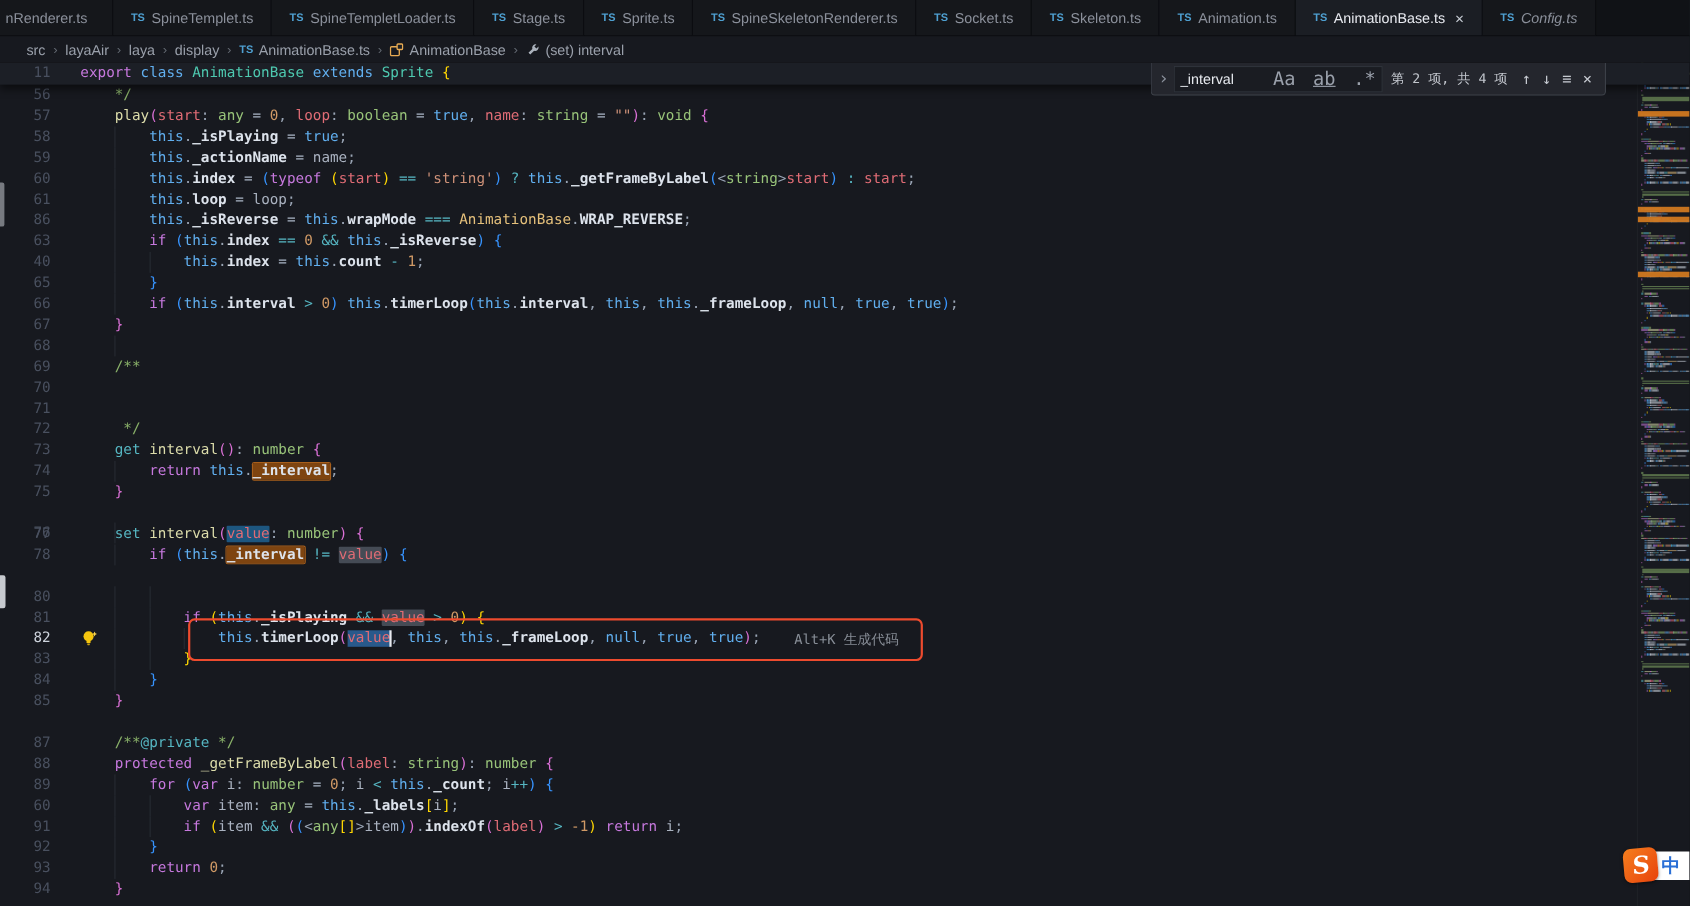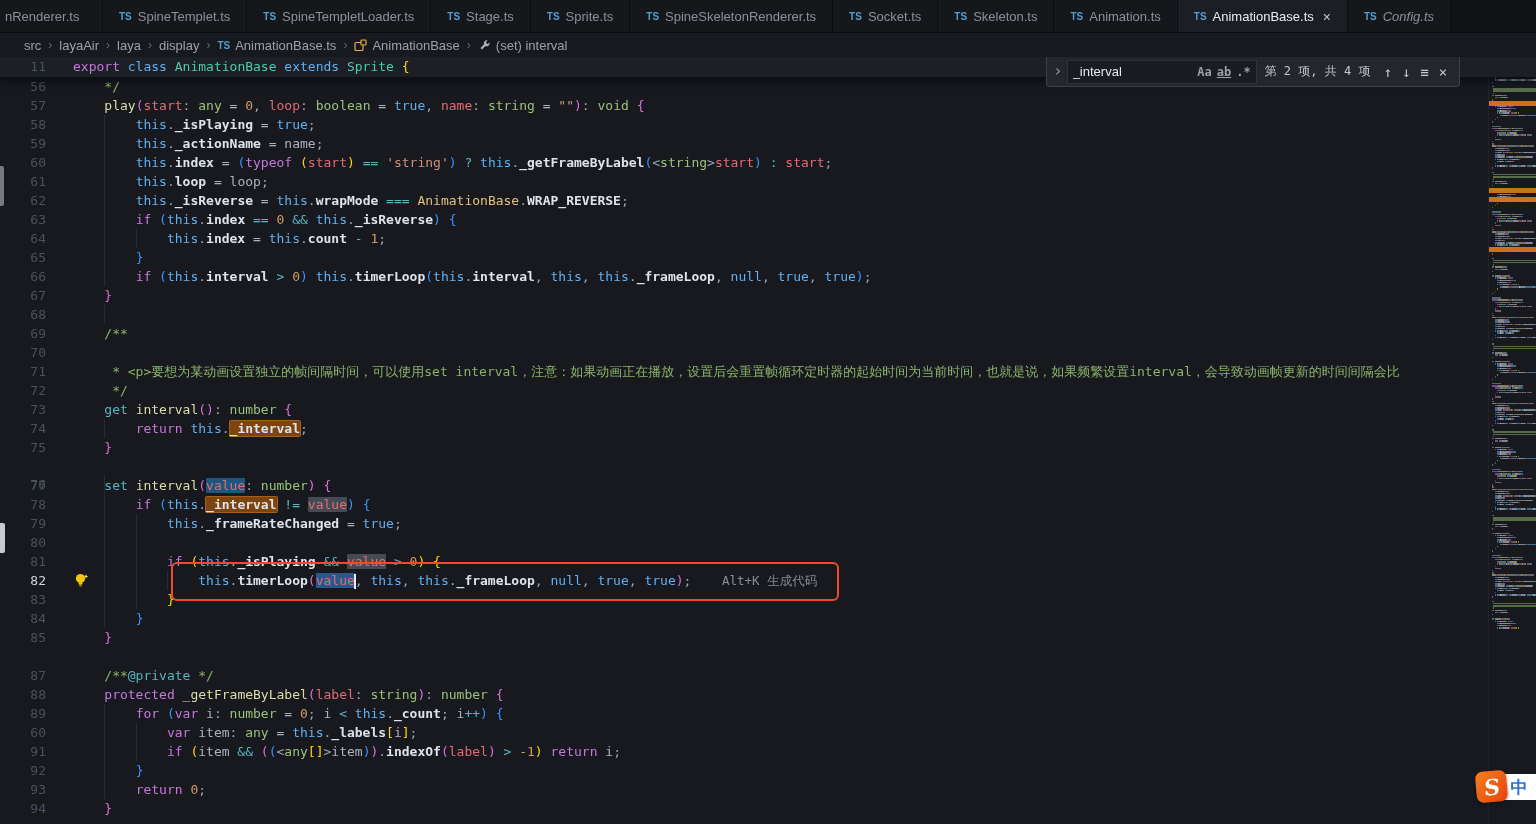--- a/index.html
+++ b/index.html
@@ -66,21 +66,21 @@
   
   .find { position:absolute; top:0; right:76px; width:414px; height:30px;
           background:#24262d; border:1px solid #3c4048; border-top:none;
           border-radius:0 0 4px 4px; z-index:10; display:flex; align-items:center;
           padding:0 6px; color:#9aa0ab; }
   .find-chevron { font-size:16px; color:#8b919c; margin:0 4px 2px 0; cursor:pointer; }
   .find-box { display:flex; align-items:center; width:190px; height:24px;
               background:#1a1c22; border:1px solid #2e323a; padding:0 5px; }
   .find-input { flex:1; min-width:0; background:transparent; border:none; outline:none;
                 color:#e6e9ee; font-size:13px; font-family:"Liberation Sans",sans-serif; }
-  .find-opt { font-size:12px; color:#9aa0ab; margin-left:5px; cursor:pointer; white-space:nowrap;font-weight:bold; }
+  .find-opt { font-size:17px; color:#9aa0ab; margin-left:16px; cursor:pointer; white-space:nowrap; }
   .find-opt.ww { text-decoration:underline; }
   .find-count { font-size:12px; color:#c2c6cd; margin:0 8px; white-space:nowrap; }
   .find-btn { font-size:14px; color:#c6cad1; margin:0 5px; cursor:pointer; }
 
   
   .minimap { position:absolute; left:1488px; top:0; width:48px; height:767px;
              background:#17191f; border-left:1px solid rgba(255,255,255,0.04);
              z-index:6; cursor:pointer; }
   .mm-row { position:absolute; left:1px; height:2.2px; width:46px; }
   .mm-tok { position:absolute; top:0.4px; height:1.4px; opacity:.55; }
@@ -233,31 +233,31 @@
           <span class="ln">60</span>
           <span class="guide" style="left: 104.267px;"></span>
           <span class="txt"><span class="t-pln">        </span><span class="t-kw2">this</span><span class="t-pct">.</span><span class="t-prop">index</span><span class="t-eq"> =</span><span class="t-pln"> </span><span class="t-b3">(</span><span class="t-kw1">typeof</span><span class="t-pln"> </span><span class="t-b1">(</span><span class="t-param">start</span><span class="t-b1">)</span><span class="t-op"> ==</span><span class="t-pln"> </span><span class="t-str">'string'</span><span class="t-b3">)</span><span class="t-op"> ?</span><span class="t-pln"> </span><span class="t-kw2">this</span><span class="t-pct">.</span><span class="t-prop">_getFrameByLabel</span><span class="t-b3">(</span><span class="t-pct">&lt;</span><span class="t-type">string</span><span class="t-pct">&gt;</span><span class="t-param">start</span><span class="t-b3">)</span><span class="t-op"> :</span><span class="t-param"> start</span><span class="t-pct">;</span></span>
         </div>
         <div class="line" style="top: 115px;">
           <span class="ln">61</span>
           <span class="guide" style="left: 104.267px;"></span>
           <span class="txt"><span class="t-pln">        </span><span class="t-kw2">this</span><span class="t-pct">.</span><span class="t-prop">loop</span><span class="t-eq"> =</span><span class="t-pln"> loop</span><span class="t-pct">;</span></span>
         </div>
         <div class="line" style="top: 134px;">
-          <span class="ln">62</span>
+          <span class="ln">86</span>
           <span class="guide" style="left: 104.267px;"></span>
           <span class="txt"><span class="t-pln">        </span><span class="t-kw2">this</span><span class="t-pct">.</span><span class="t-prop">_isReverse</span><span class="t-eq"> =</span><span class="t-pln"> </span><span class="t-kw2">this</span><span class="t-pct">.</span><span class="t-prop">wrapMode</span><span class="t-op"> ===</span><span class="t-pln"> </span><span class="t-ycls">AnimationBase</span><span class="t-pct">.</span><span class="t-prop">WRAP_REVERSE</span><span class="t-pct">;</span></span>
         </div>
         <div class="line" style="top: 153px;">
           <span class="ln">63</span>
           <span class="guide" style="left: 104.267px;"></span>
           <span class="txt"><span class="t-pln">        </span><span class="t-kw1">if</span><span class="t-pln"> </span><span class="t-b3">(</span><span class="t-kw2">this</span><span class="t-pct">.</span><span class="t-prop">index</span><span class="t-op"> ==</span><span class="t-num"> 0</span><span class="t-op"> &amp;&amp;</span><span class="t-pln"> </span><span class="t-kw2">this</span><span class="t-pct">.</span><span class="t-prop">_isReverse</span><span class="t-b3">)</span><span class="t-pln"> </span><span class="t-b3">{</span></span>
         </div>
         <div class="line" style="top: 172px;">
-          <span class="ln">64</span>
+          <span class="ln">40</span>
           <span class="guide" style="left: 104.267px;"></span>
           <span class="guide" style="left: 135.534px;"></span>
           <span class="txt"><span class="t-pln">            </span><span class="t-kw2">this</span><span class="t-pct">.</span><span class="t-prop">index</span><span class="t-eq"> =</span><span class="t-pln"> </span><span class="t-kw2">this</span><span class="t-pct">.</span><span class="t-prop">count</span><span class="t-op"> -</span><span class="t-num"> 1</span><span class="t-pct">;</span></span>
         </div>
         <div class="line" style="top: 191px;">
           <span class="ln">65</span>
           <span class="guide" style="left: 104.267px;"></span>
           <span class="txt"><span class="t-pln">        </span><span class="t-b3">}</span></span>
         </div>
         <div class="line" style="top: 210px;">
@@ -277,21 +277,20 @@
         <div class="line" style="top: 267px;">
           <span class="ln">69</span>
           <span class="txt"><span class="t-pln">    </span><span class="t-cmt">/**</span></span>
         </div>
         <div class="line" style="top: 286px;">
           <span class="ln">70</span>
           <span class="txt"><span class="t-pln">     </span></span>
         </div>
         <div class="line" style="top: 305px;">
           <span class="ln">71</span>
-          <span class="txt"><span class="t-pln">     </span><span class="t-cmt">* &lt;p&gt;要想为某动画设置独立的帧间隔时间，可以使用set interval，注意：如果动画正在播放，设置后会重置帧循环定时器的起始时间为当前时间，也就是说，如果频繁设置interval，会导致动画帧更新的时间间隔会比</span></span>
         </div>
         <div class="line" style="top: 324px;">
           <span class="ln">72</span>
           <span class="txt"><span class="t-pln">     </span><span class="t-cmt">*/</span></span>
         </div>
         <div class="line" style="top: 343px;">
           <span class="ln">73</span>
           <span class="txt"><span class="t-pln">    </span><span class="t-kw3">get</span><span class="t-pln"> </span><span class="t-fn">interval</span><span class="t-b2">(</span><span class="t-b2">)</span><span class="t-pct">:</span><span class="t-type"> number</span><span class="t-pln"> </span><span class="t-b2">{</span></span>
         </div>
         <div class="line" style="top: 362px;">
@@ -309,26 +308,20 @@
           <span class="txt"></span>
         </div>
         <div class="line" style="top: 419px;">
           <span class="ln">77</span>
           <span class="txt"><span class="t-pln">    </span><span class="t-kw3">set</span><span class="t-pln"> </span><span class="t-fn">interval</span><span class="t-b2">(</span><span class="t-param hl-strong">value</span><span class="t-pct">:</span><span class="t-type"> number</span><span class="t-b2">)</span><span class="t-pln"> </span><span class="t-b2">{</span></span>
         </div>
         <div class="line" style="top: 438px;">
           <span class="ln">78</span>
           <span class="guide" style="left: 104.267px;"></span>
           <span class="txt"><span class="t-pln">        </span><span class="t-kw1">if</span><span class="t-pln"> </span><span class="t-b3">(</span><span class="t-kw2">this</span><span class="t-pct">.</span><span class="t-prop hl-match">_interval</span><span class="t-op"> !=</span><span class="t-pln"> </span><span class="t-param hl-word">value</span><span class="t-b3">)</span><span class="t-pln"> </span><span class="t-b3">{</span></span>
-        </div>
-        <div class="line" style="top: 457px;">
-          <span class="ln">79</span>
-          <span class="guide" style="left: 104.267px;"></span>
-          <span class="guide" style="left: 135.534px;"></span>
-          <span class="txt"><span class="t-pln">            </span><span class="t-kw2">this</span><span class="t-pct">.</span><span class="t-prop">_frameRateChanged</span><span class="t-eq"> =</span><span class="t-kw2"> true</span><span class="t-pct">;</span></span>
         </div>
         <div class="line" style="top: 476px;">
           <span class="ln">80</span>
           <span class="guide" style="left: 104.267px;"></span>
           <span class="guide" style="left: 135.534px;"></span>
         </div>
         <div class="line" style="top: 495px;">
           <span class="ln">81</span>
           <span class="guide" style="left: 104.267px;"></span>
           <span class="guide" style="left: 135.534px;"></span>

